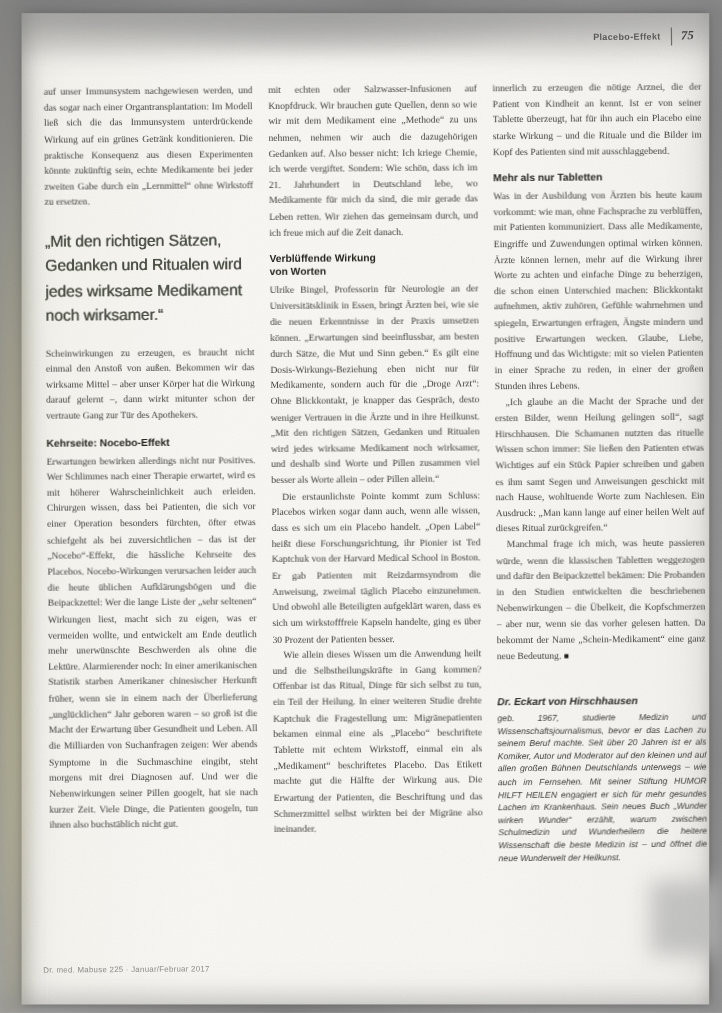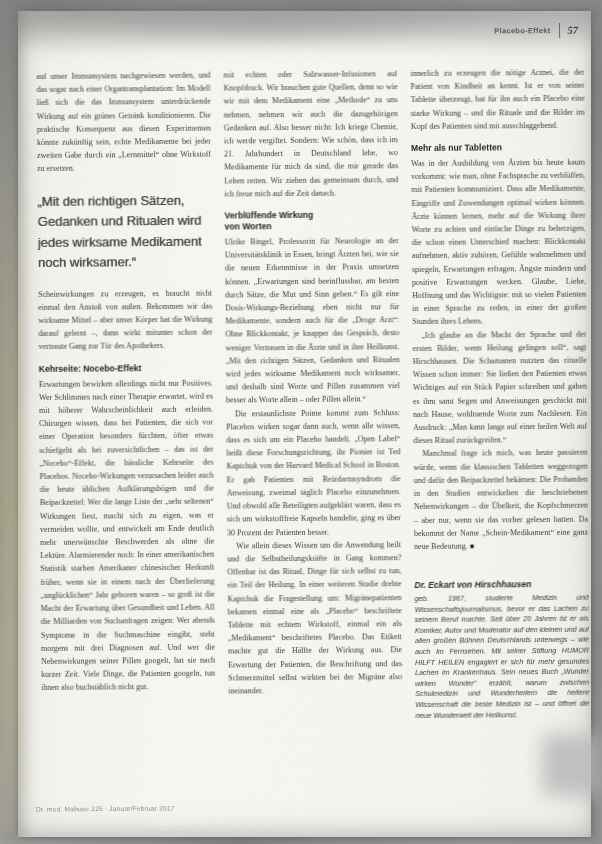--- a/index.html
+++ b/index.html
@@ -71,21 +71,21 @@
   <div class="shade shade-top"></div>
   <div class="shade shade-left"></div>
   <div class="shade shade-right"></div>
   <div class="shade shade-bottom"></div>
   <div class="shade patch-br"></div>
 
   <div class="content">
     <div class="runhead">
       <span class="label">Placebo-Effekt</span>
       <span class="rule"></span>
-      <span class="pagenum">57</span>
+      <span class="pagenum">75</span>
     </div>
 
     <div class="columns">
       <div class="col">
         <p>auf unser Immunsystem nachgewiesen werden, und das sogar nach einer Organtransplantation: Im Modell ließ sich die das Immunsystem unterdrückende Wirkung auf ein grünes Getränk konditionieren. Die praktische Konsequenz aus diesen Experimenten könnte zukünftig sein, echte Medikamente bei jeder zweiten Gabe durch ein „Lernmittel“ ohne Wirkstoff zu ersetzen.</p>
         <div class="pullquote">„Mit den richtigen Sätzen, Gedanken und Ritualen wird jedes wirksame Medikament noch wirksamer.“</div>
         <p style="text-indent:0;">Scheinwirkungen zu erzeugen, es braucht nicht einmal den Anstoß von außen. Bekommen wir das wirksame Mittel – aber unser Körper hat die Wirkung darauf gelernt –, dann wirkt mitunter schon der vertraute Gang zur Tür des Apothekers.</p>
         <h3>Kehrseite: Nocebo-Effekt</h3>
         <p>Erwartungen bewirken allerdings nicht nur Positives. Wer Schlimmes nach einer Therapie erwartet, wird es mit höherer Wahrscheinlichkeit auch erleiden. Chirurgen wissen, dass bei Patienten, die sich vor einer Operation besonders fürchten, öfter etwas schiefgeht als bei zuversichtlichen – das ist der „Nocebo“-Effekt, die hässliche Kehrseite des Placebos. Nocebo-Wirkungen verursachen leider auch die heute üblichen Aufklärungsbögen und die Beipackzettel: Wer die lange Liste der „sehr seltenen“ Wirkungen liest, macht sich zu eigen, was er vermeiden wollte, und entwickelt am Ende deutlich mehr unerwünschte Beschwerden als ohne die Lektüre. Alarmierender noch: In einer amerikanischen Statistik starben Amerikaner chinesischer Herkunft früher, wenn sie in einem nach der Überlieferung „unglücklichen“ Jahr geboren waren – so groß ist die Macht der Erwartung über Gesundheit und Leben. All die Milliarden von Suchanfragen zeigen: Wer abends Symptome in die Suchmaschine eingibt, steht morgens mit drei Diagnosen auf. Und wer die Nebenwirkungen seiner Pillen googelt, hat sie nach kurzer Zeit. Viele Dinge, die Patienten googeln, tun ihnen also buchstäblich nicht gut.</p>
       </div>

